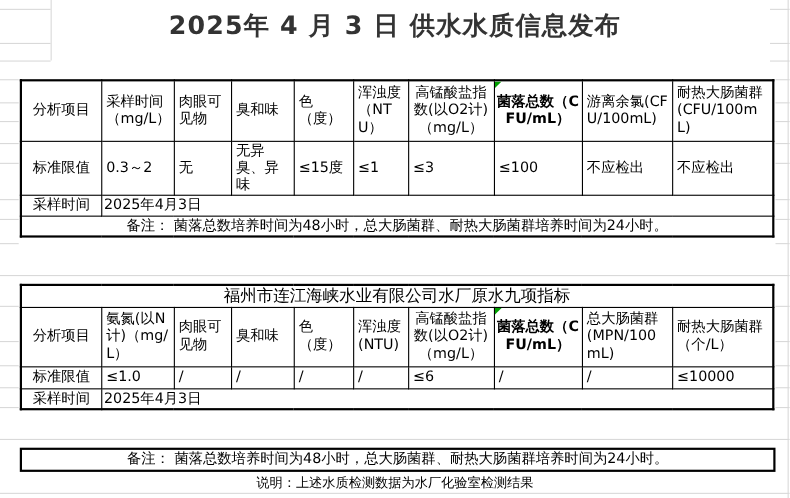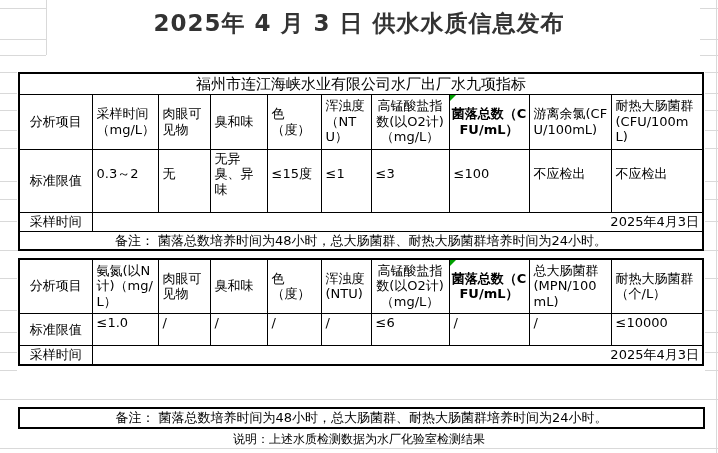--- a/index.html
+++ b/index.html
@@ -33,22 +33,22 @@
     overflow: hidden;
     word-break: break-all;
   }
   td.ttl {
     text-align: center; vertical-align: bottom;
     font-size: 15px; line-height: 1.1; padding-bottom: 0;
   }
   td.hc { text-align: center; padding: 1px 1px; }
   td.hl { text-align: left; padding: 1px 2px 1px 4px; }
   td.lab { text-align: center; padding: 1px 1px; }
-  td.v   { text-align: left; padding: 1px 2px 15px 4px; }
-  td.date { text-align: right; padding: 1px 3px 1px 2px; }
+  td.v   { text-align: left; padding: 1px 2px 1px 4px; }
+  td.date { padding: 1px 3px 1px 2px; }
   td.note { text-align: center; padding: 1px 2px; border-top: 1px solid #000; }
   td.rel { position: relative; font-weight: bold; }
   .tri {
     position: absolute; top: 0; left: 0; width: 0; height: 0;
     border-top: 6px solid #00a000; border-right: 6px solid transparent;
   }
   .note-box {
     position: absolute; z-index: 1; left: 18px; top: 407px; width: 687px; height: 22px;
     background: #ffffff; border: 2px solid #000000;
     font-size: 13px; text-align: center; line-height: 18px;
@@ -108,23 +108,20 @@
       <col style="width:52px">
       <col style="width:57px">
       <col style="width:54px">
     <col style="width:50px">
       <col style="width:78px">
       <col style="width:80px">
       <col style="width:82px">
       <col style="width:92px">
   </colgroup>
   <tbody>
-      <tr style="height:21px">
-    <td class="ttl" colspan="10">福州市连江海峡水业有限公司水厂出厂水九项指标</td>
-  </tr>
   <tr style="height:55px">
     <td class="hc">分析项目</td>
     <td class="hl">采样时间（mg/L）</td>
     <td class="hl">肉眼可见物</td>
     <td class="hl">臭和味</td>
     <td class="hl">色（度）</td>
     <td class="hl">浑浊度（NTU）</td>
     <td class="hc">高锰酸盐指数(以O2计)（mg/L）</td>
     <td class="hc rel">
       <span class="tri"></span>
@@ -162,20 +159,23 @@
       <col style="width:52px">
       <col style="width:57px">
       <col style="width:54px">
     <col style="width:50px">
       <col style="width:78px">
       <col style="width:80px">
       <col style="width:82px">
       <col style="width:92px">
   </colgroup>
   <tbody>
+      <tr style="height:20px">
+    <td class="ttl" colspan="10">福州市连江海峡水业有限公司水厂原水九项指标</td>
+  </tr>
   <tr style="height:54px">
     <td class="hc">分析项目</td>
     <td class="hl">氨氮(以N计)（mg/L）</td>
     <td class="hl">肉眼可见物</td>
     <td class="hl">臭和味</td>
     <td class="hl">色（度）</td>
     <td class="hl">浑浊度(NTU)</td>
     <td class="hc">高锰酸盐指数(以O2计)（mg/L）</td>
     <td class="hc rel">
       <span class="tri"></span>

